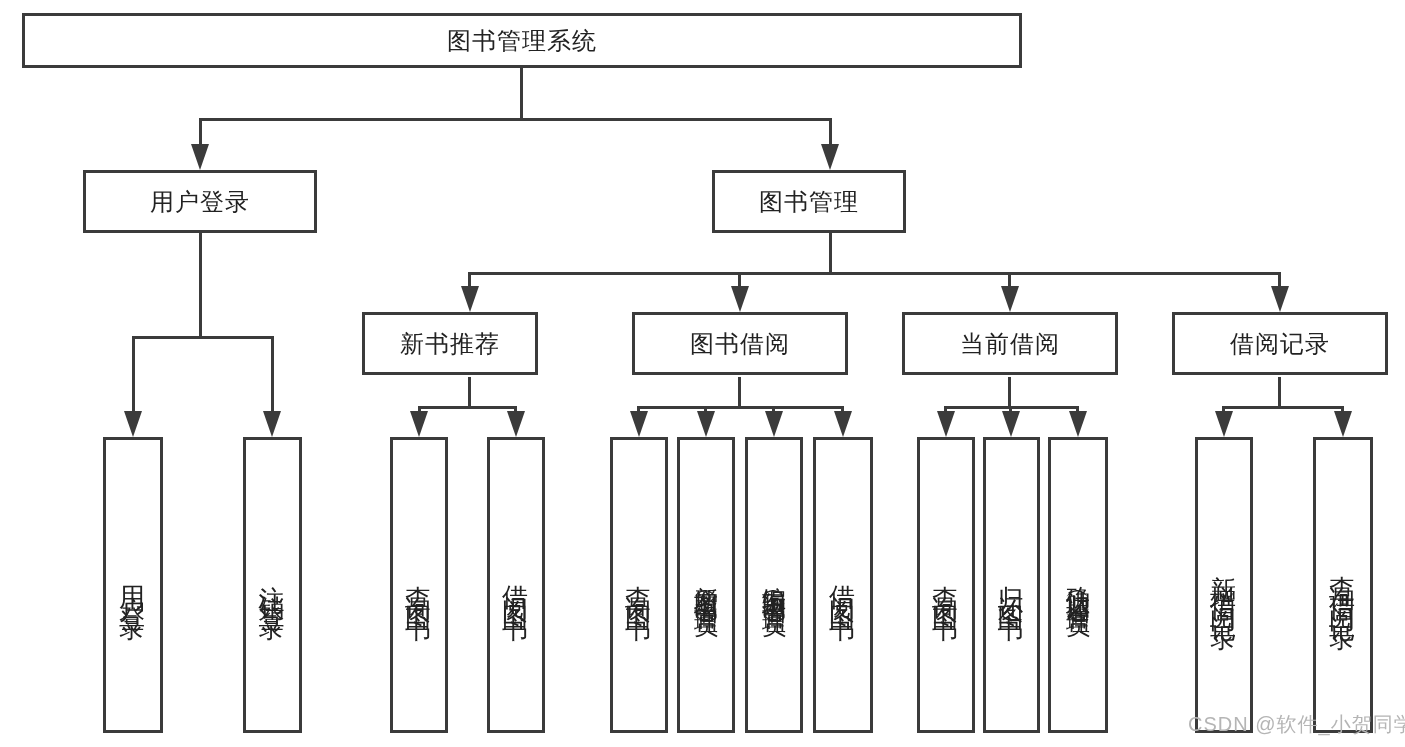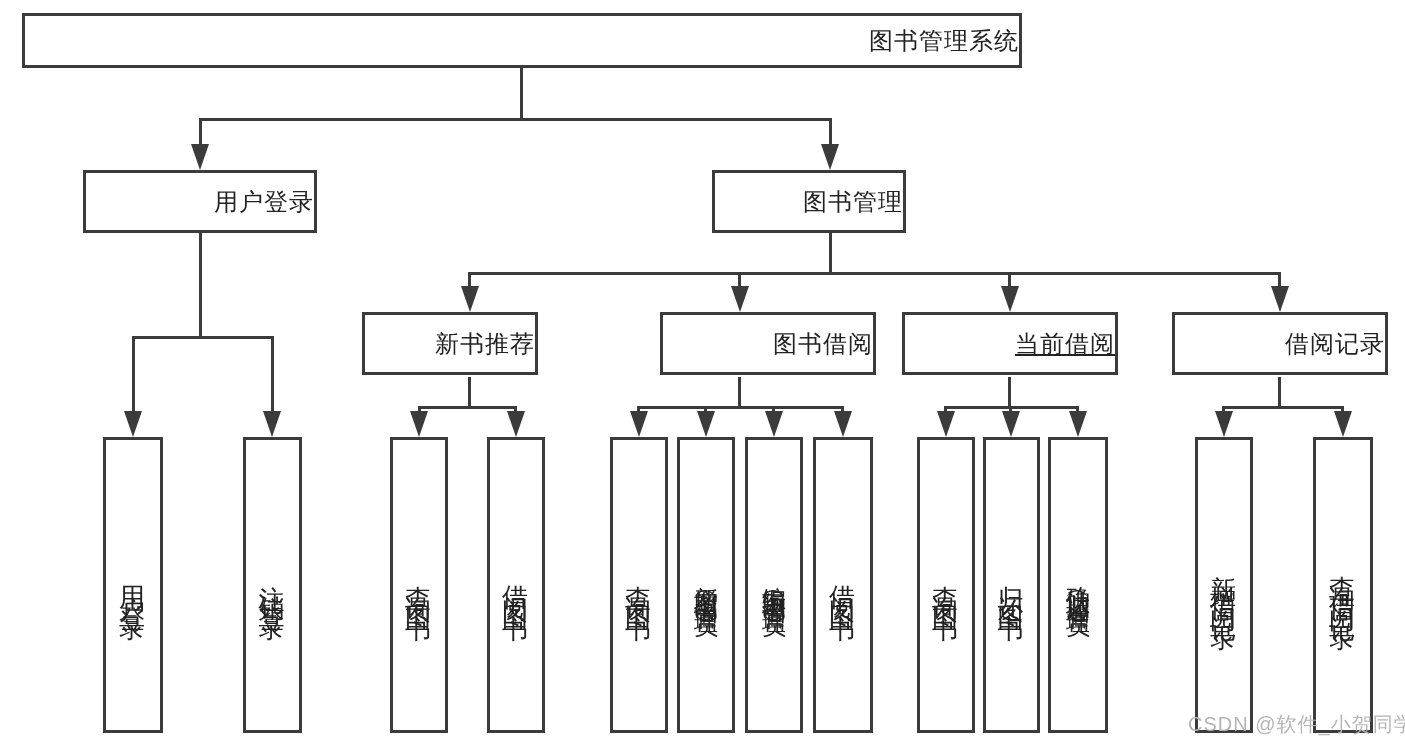--- a/index.html
+++ b/index.html
@@ -8,21 +8,21 @@
     width:1405px;height:747px;
     background:#ffffff;
     font-family:"Liberation Sans","DejaVu Sans",sans-serif;
     overflow:hidden;
   }
   .node{
     position:absolute;
     box-sizing:border-box;
     border:3px solid #3b3b3b;
     background:#ffffff;
-    display:flex;align-items:center;justify-content:flex-end;
+    display:flex;align-items:center;justify-content:center;
     color:#222222;
     font-size:24px;
     letter-spacing:1px;
     white-space:nowrap;
   }
   .vnode{display:flex;align-items:center;justify-content:center;}
   .vtext{
     writing-mode:vertical-rl;
     text-orientation:mixed;
     font-size:26px;
@@ -85,24 +85,24 @@
   <div class="v" style="left:738px;top:272px;height:18px;"></div>
   <div class="ah" style="left:731px;top:286px;"></div>
   <div class="v" style="left:1008px;top:272px;height:18px;"></div>
   <div class="ah" style="left:1001px;top:286px;"></div>
   <div class="v" style="left:1278px;top:272px;height:18px;"></div>
   <div class="ah" style="left:1271px;top:286px;"></div>
 
   <div class="node" style="left:362px;top:312px;width:176px;height:63px;">
     <span>新书推荐</span>
   </div>
-  <div class="node" style="left:632px;top:312px;width:216px;height:63px;margin-left:28px;">
+  <div class="node" style="left:632px;top:312px;width:216px;height:63px;">
     <span>图书借阅</span>
   </div>
-  <div class="node" style="left:902px;top:312px;width:216px;height:63px;text-decoration:underline;">
+  <div class="node" style="left:902px;top:312px;width:216px;height:63px;">
     <span>当前借阅</span>
   </div>
   <div class="node" style="left:1172px;top:312px;width:216px;height:63px;">
     <span>借阅记录</span>
   </div>
 
   <div class="v" style="left:468px;top:377px;height:32px;"></div>
   <div class="h" style="left:418px;top:406px;width:98px;"></div>
   <div class="v" style="left:418px;top:406px;height:8px;"></div>
   <div class="ah" style="left:410px;top:411px;"></div>

